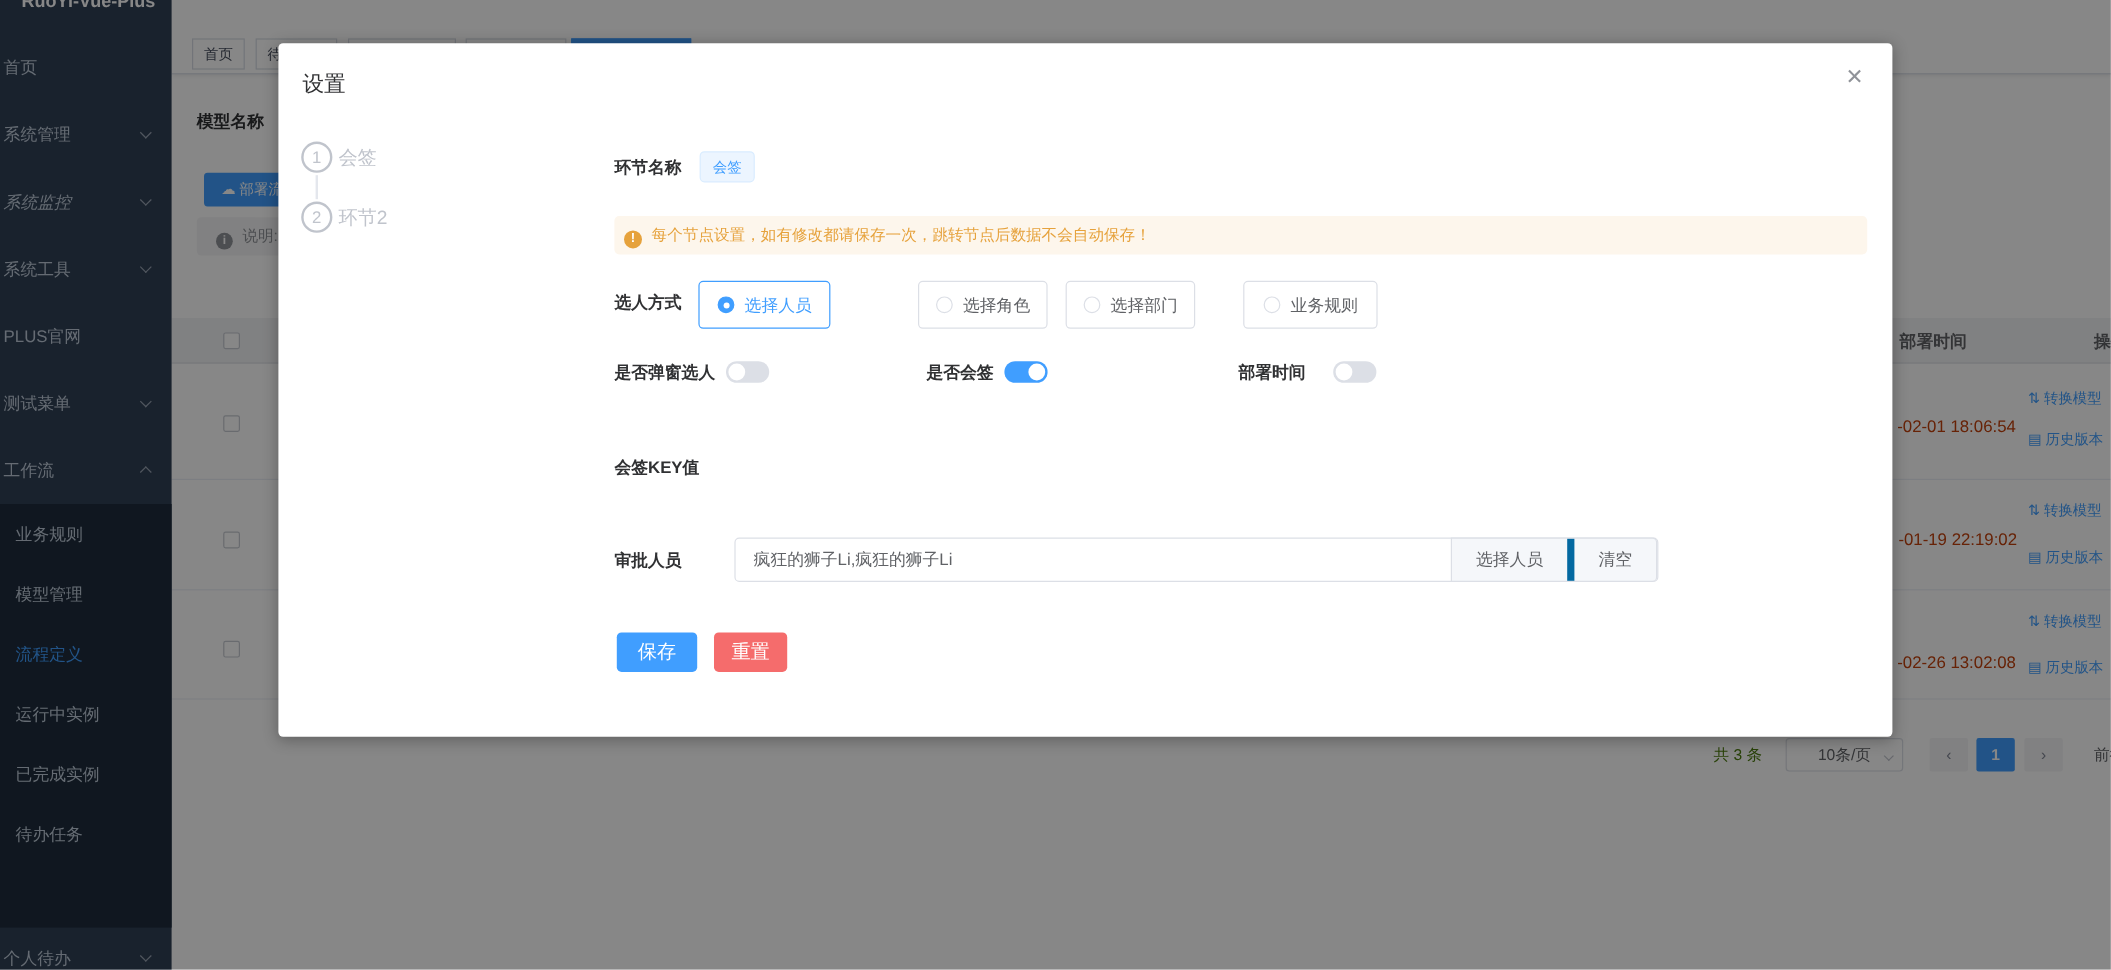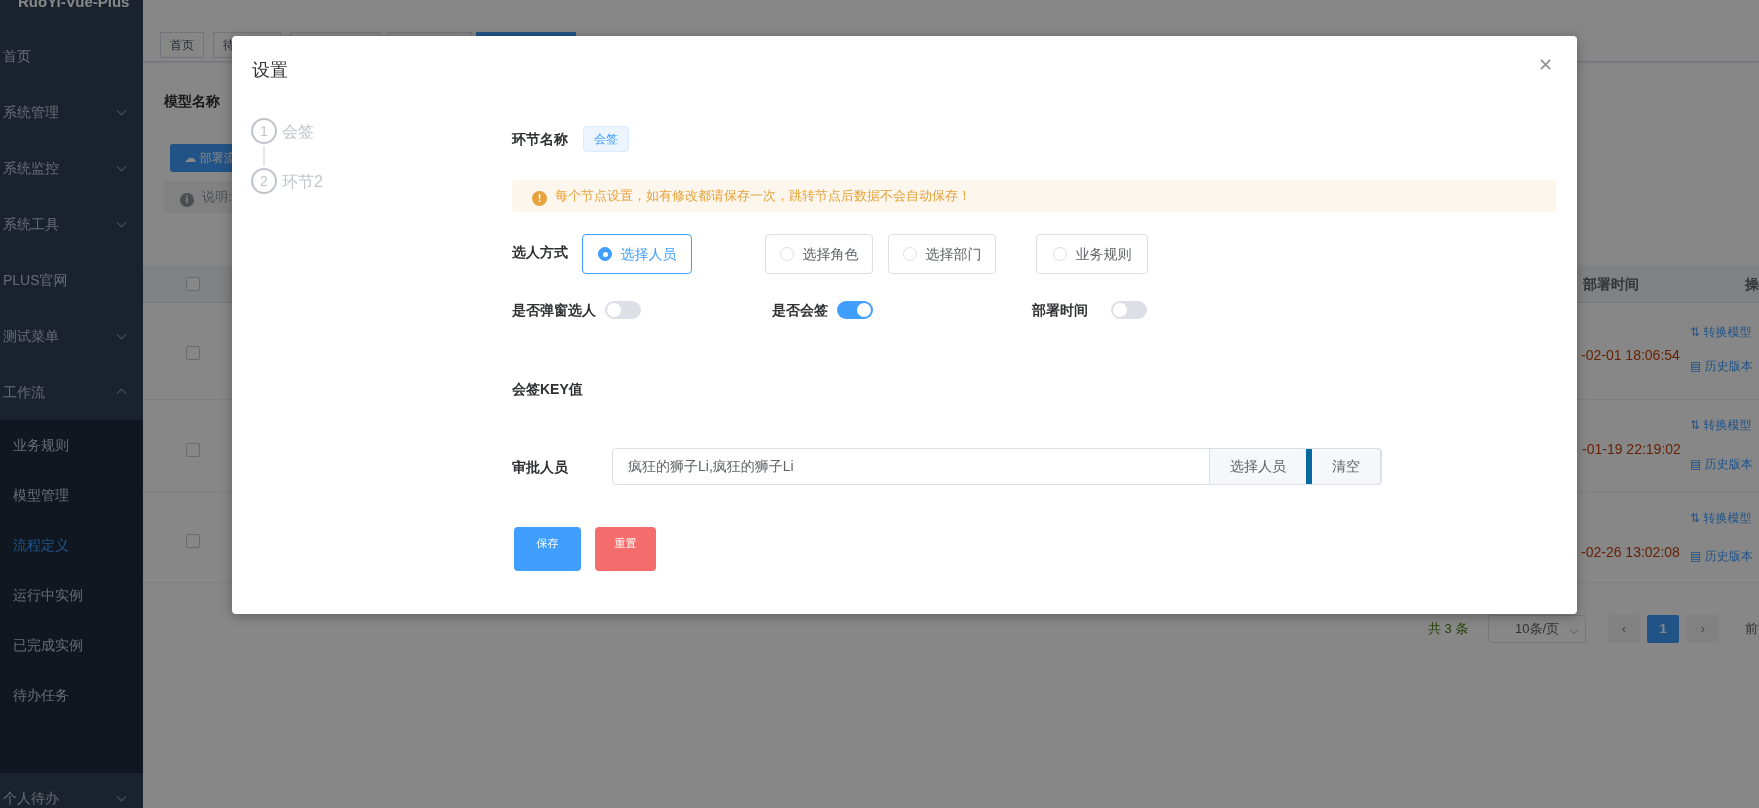--- a/index.html
+++ b/index.html
@@ -63,41 +63,41 @@
   .m-title { position:absolute; left:20px; top:22px; font-size:18px; color:#303133; }
   .m-close { position:absolute; left:1306px; top:18px; font-size:18px; color:#909399; cursor:pointer; }
   .step-circle { position:absolute; width:26px; height:26px; border:2px solid #c0c4cc; border-radius:50%;
                  color:#c0c4cc; font-size:14px; line-height:22px; text-align:center; background:#fff; }
   .step-label { position:absolute; font-size:16px; color:#c0c4cc; white-space:nowrap; }
   .step-line { position:absolute; left:31px; width:2px; background:#e4e7ed; }
   .f-label { position:absolute; font-size:14px; font-weight:600; color:#303133; white-space:nowrap; }
   .tag { position:absolute; left:351px; top:90px; height:26px; line-height:24px; padding:0 10px; background:#ecf5ff;
          border:1px solid #d9ecff; border-radius:4px; color:#409eff; font-size:12px; }
   .alert { position:absolute; left:280px; top:144px; width:1044px; height:32px; background:#fdf6ec; border-radius:4px;
-           color:#e6a23c; font-size:13px; line-height:32px; padding-left:20px; white-space:nowrap; }
+           color:#e6a23c; font-size:13px; line-height:32px; padding-left:8px; white-space:nowrap; }
   .wcirc { display:inline-block; width:15px; height:15px; border-radius:50%; background:#e6a23c; color:#fff;
            font-size:11px; line-height:15px; text-align:center; font-weight:bold; vertical-align:-2px; margin-right:8px; }
   .radio-box { position:absolute; top:198px; height:40px; border:1px solid #dcdfe6; border-radius:4px; background:#fff;
                font-size:14px; color:#606266; line-height:38px; text-align:center; cursor:pointer; }
   .radio-box.sel { border-color:#409eff; color:#409eff; }
   .rdot { display:inline-block; width:14px; height:14px; border-radius:50%; border:1px solid #dcdfe6; background:#fff;
           vertical-align:-2px; margin-right:9px; }
   .radio-box.sel .rdot { border-color:#409eff; background:#409eff; box-shadow:inset 0 0 0 3.5px #409eff; position:relative; }
   .radio-box.sel .rdot::after { content:""; position:absolute; left:4px; top:4px; width:5px; height:5px; border-radius:50%; background:#fff; }
   .switch { position:absolute; width:36px; height:18px; border-radius:9px; background:#dcdfe6; cursor:pointer; }
   .switch::after { content:""; position:absolute; top:2px; left:2px; width:14px; height:14px; border-radius:50%; background:#fff; }
   .switch.on { background:#409eff; }
   .switch.on::after { left:20px; }
   .inp { position:absolute; left:380px; height:37px; border:1px solid #dcdfe6; border-radius:4px; background:#fff;
          font-size:14px; color:#606266; line-height:35px; padding-left:15px; }
   .inp-append { position:absolute; right:0; top:-1px; height:37px; background:#f5f7fa; border:1px solid #dcdfe6;
                 border-radius:0 4px 4px 0; display:flex; }
   .append-btn { font-size:14px; color:#606266; line-height:35px; padding:0 20px; cursor:pointer; white-space:nowrap; }
   .append-btn + .append-btn { border-left:6px solid #0369a1; }
-  .m-btn { position:absolute; top:491px; height:44px; border-radius:4px; color:#fff; font-size:11px;
+  .m-btn { position:absolute; top:491px; height:33px; border-radius:4px; color:#fff; font-size:16px;
            line-height:33px; text-align:center; cursor:pointer; }
   .m-btn.save { left:282px; width:67px; background:#409eff; }
   .m-btn.reset { left:363px; width:61px; background:#f56c6c; }
   svg { display:block; }
 </style>
 </head>
 <body>
 
 <div id="main">
 
@@ -188,21 +188,21 @@
   <div class="pg-goto">前往</div>
 </div>
 
 <div id="sidebar">
   <div class="side-logo">RuoYi-Vue-Plus</div>
 
   <div class="side-sub-bg"></div>
 
   <div class="side-item" style="top:28px;"><span>首页</span></div>
   <div class="side-item" style="top:84px;"><span>系统管理</span><i class="chev down"></i></div>
-  <div class="side-item" style="top:140px;"><span>系统监控</span><i class="chev down"></i></div>
+  <div class="side-item" style="top:140px;font-style:italic;"><span>系统监控</span><i class="chev down"></i></div>
   <div class="side-item" style="top:252px;"><span>PLUS官网</span></div>
   <div class="side-item" style="top:196px;"><span>系统工具</span><i class="chev down"></i></div>
   <div class="side-item" style="top:308px;"><span>测试菜单</span><i class="chev down"></i></div>
   <div class="side-item" style="top:364px;"><span>工作流</span><i class="chev up"></i></div>
 
   <div class="side-sub" style="top:420px;"><span>业务规则</span></div>
   <div class="side-sub" style="top:470px;"><span>模型管理</span></div>
   <div class="side-sub active" style="top:520px;"><span>流程定义</span></div>
   <div class="side-sub" style="top:570px;"><span>运行中实例</span></div>
   <div class="side-sub" style="top:620px;"><span>已完成实例</span></div>

